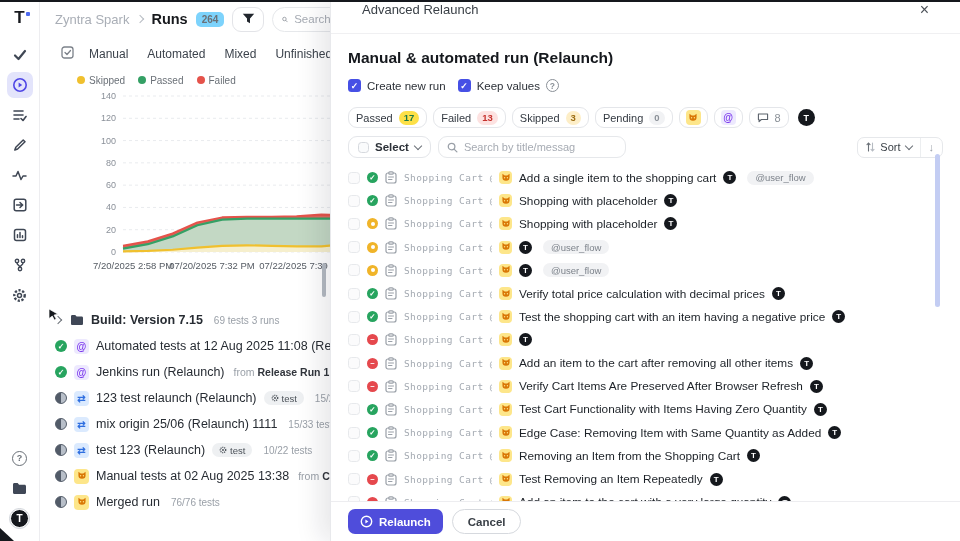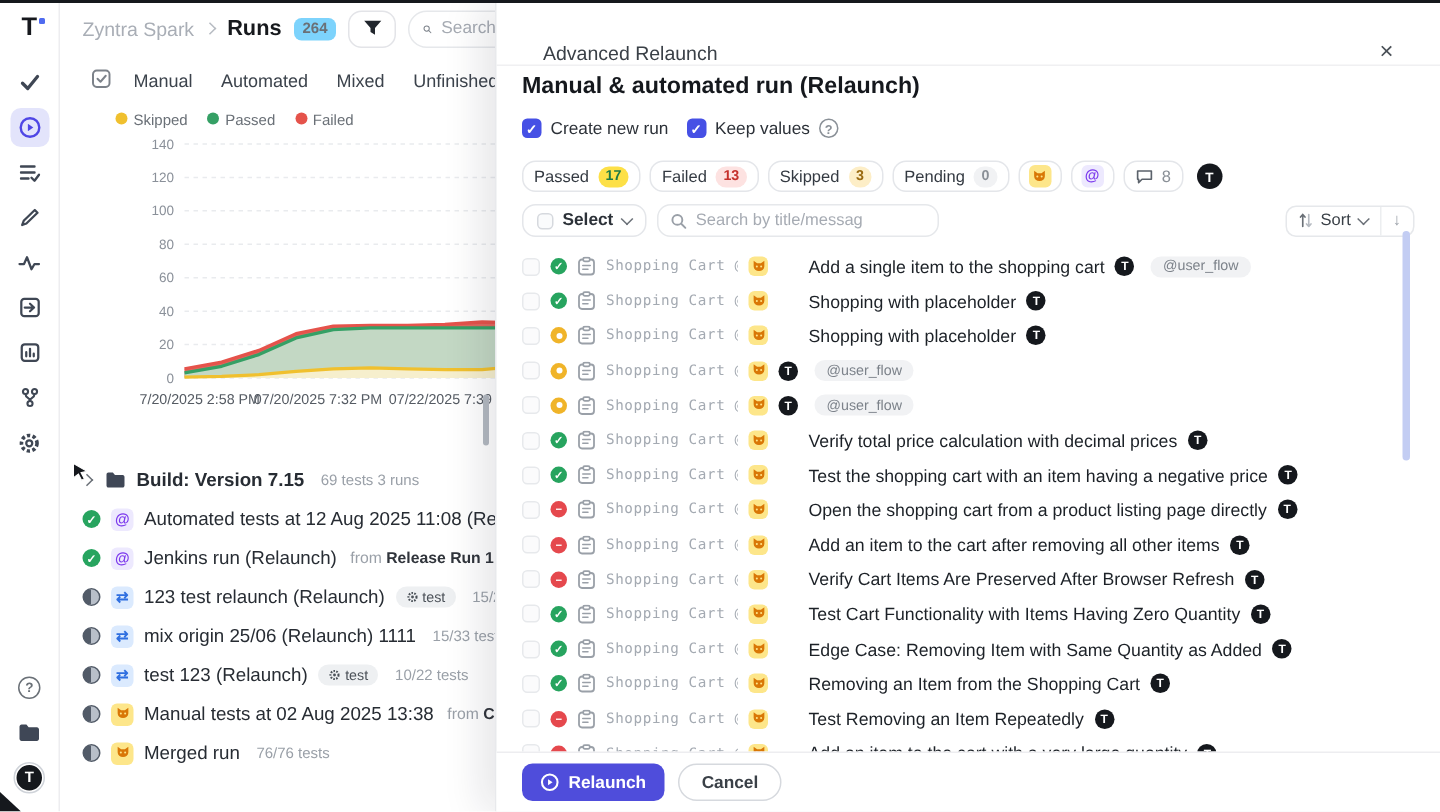--- a/index.html
+++ b/index.html
@@ -62,21 +62,21 @@
   .ticon.mixed{background:#dbeafe;color:#2f6fe0;font-size:10px}
   .ticon.manual{background:#fde68a}
   .fold-ic{color:#3f4756;display:flex}
   .exp{color:#6a7077;display:flex;width:8px}
   #left-scroll{position:absolute;left:322px;top:263px;width:4px;height:34px;background:#b4bac2;border-radius:2px;z-index:7}
   #cursor-ptr{position:absolute;left:48px;top:308px;z-index:8}
   .corner-wedge{position:absolute;left:0;bottom:0;width:0;height:0;border-left:14px solid #15181d;border-top:13px solid transparent;z-index:41}
 
   
   #modal{position:absolute;left:330px;top:2px;right:0;bottom:0;background:#fff;border-left:1px solid #e8e9ec;box-shadow:-10px 0 24px rgba(20,24,40,.10);z-index:20}
-  .m-hdr{height:42px;display:flex;align-items:flex-end;padding:0 31px;border-bottom:1px solid #f0f0f2;font-size:13px;color:#3a4047}
+  .m-hdr{height:32px;display:flex;align-items:flex-start;padding:0 31px;border-bottom:1px solid #f0f0f2;font-size:13px;color:#3a4047}
   .m-close{margin-left:auto;font-size:16px;color:#4b5158;line-height:1;cursor:default}
   .m-body{position:absolute;top:34px;left:0;right:0;bottom:40px;padding:13px 17px 0}
   .m-title{font-size:15.5px;font-weight:700;color:#15181d}
   .inp-row{display:flex;align-items:center;margin-top:12px;gap:11px}
   .txt-input{width:436px;height:27px;border:1px solid #d6d9de;border-radius:6px;font-size:11.5px;color:#2c3138;display:flex;align-items:center;padding:0 10px;position:relative;background:#fff}
   .ibeam{position:absolute;left:289px;top:6px;width:1.5px;height:15px;background:#15181d}
   .opt{display:flex;align-items:center;gap:6px;font-size:11.5px;color:#2c3138;white-space:nowrap}
   .cb{width:13px;height:13px;border-radius:3.5px;background:#4650e5;color:#fff;font-size:9px;display:flex;align-items:center;justify-content:center;font-weight:700}
   .cb.empty{background:#fafbfc;border:1px solid #d6d9de}
   .qmark{width:13px;height:13px;border:1.2px solid #8a9097;border-radius:50%;font-size:8.5px;color:#8a9097;display:flex;align-items:center;justify-content:center;font-weight:700}
@@ -92,21 +92,21 @@
   .search2{border:1px solid #e6e8eb;border-radius:9px;height:22px;width:188px;display:flex;align-items:center;gap:6px;padding:0 8px;font-size:11px;color:#a6abb3;background:#fff}
   .sort-grp{margin-left:auto;display:flex;align-items:center;border:1px solid #e6e8eb;border-radius:7px;height:21px;background:#fff}
   .sort-btn{display:flex;align-items:center;gap:5px;font-size:11px;color:#3a4047;padding:0 8px;height:100%;border-right:1px solid #eceef0}
   .sort-dl{padding:0 8px;color:#9aa0a8;font-size:11px}
   #tests-list{margin-top:8px}
   .t-row{height:23.2px;display:flex;align-items:center;gap:7px;white-space:nowrap}
   .t-cb{width:12px;height:12px;border:1px solid #e7e9ec;border-radius:3.5px;background:#fbfbfc;flex:none}
   .t-row .dot{width:11px;height:11px;font-size:7.5px}
   .clip{color:#9aa0a8;display:flex;flex:none}
   .suite{font-family:"DejaVu Sans Mono",monospace;font-size:9.5px;color:#a4aab2;letter-spacing:.4px;width:88px;overflow:hidden;flex:none}
-  .t-name{font-size:11.8px;color:#1c2127;font-weight:500;margin-left:20px}
+  .t-name{font-size:11.8px;color:#1c2127;font-weight:500;margin-left:0}
   .tag-pill{background:#f1f2f4;border-radius:8px;font-size:9.5px;color:#7c828a;padding:1.5px 8px;margin-left:4px}
   .m-scrollbar{position:absolute;right:20px;top:152px;width:5px;height:153px;background:#c3cdf3;border-radius:3px}
   .m-footer{position:absolute;bottom:0;left:0;right:0;height:40px;border-top:1px solid #ededf0;background:#fff;display:flex;align-items:center;gap:9px;padding:0 17px}
   .btn-primary{background:#4f4ddb;color:#fff;border:none;border-radius:7px;height:25px;padding:0 12px;font-size:11.5px;font-weight:600;display:flex;align-items:center;gap:6px;font-family:inherit}
   .btn-ghost{background:#fff;border:1px solid #d6d9de;border-radius:13px;height:25px;padding:0 15px;font-size:11.5px;font-weight:600;color:#3a4047;font-family:inherit}
 </style>
 </head>
 <body>
 
 <div class="topbar"></div>
@@ -565,21 +565,20 @@
             </svg>
           </span>
           <span class="suite">Shopping Cart @...</span>
           <span class="ticon manual" style="width:13px;height:13px">
             <svg width="10" height="10" viewBox="0 0 14 14">
               <path d="M2 1.2L5.2 3.4h3.6L12 1.2v5A5 4.6 0 1 1 2 6.2z" fill="#d97706"></path>
               <circle cx="5" cy="6.6" r=".95" fill="#fde68a"></circle>
               <circle cx="9" cy="6.6" r=".95" fill="#fde68a"></circle>
             </svg>
           </span>
-          <span class="t-name">Open the shopping cart from a product listing page directly</span>
           <span class="avatar sz13">T</span>
         </div>
         <div class="t-row">
           <span class="t-cb"></span>
           <span class="dot failed">−</span>
           <span class="clip">
             <svg width="12" height="13" viewBox="0 0 12 13">
               <rect x="1" y="2" width="10" height="10" rx="2" fill="none" stroke="currentColor" stroke-width="1.2"></rect>
               <rect x="3.8" y=".8" width="4.4" height="2.4" rx="1" fill="#fff" stroke="currentColor" stroke-width="1.2"></rect>
               <path d="M3.5 6h5M3.5 8.5h3.5" stroke="currentColor" stroke-width="1" stroke-linecap="round"></path>

